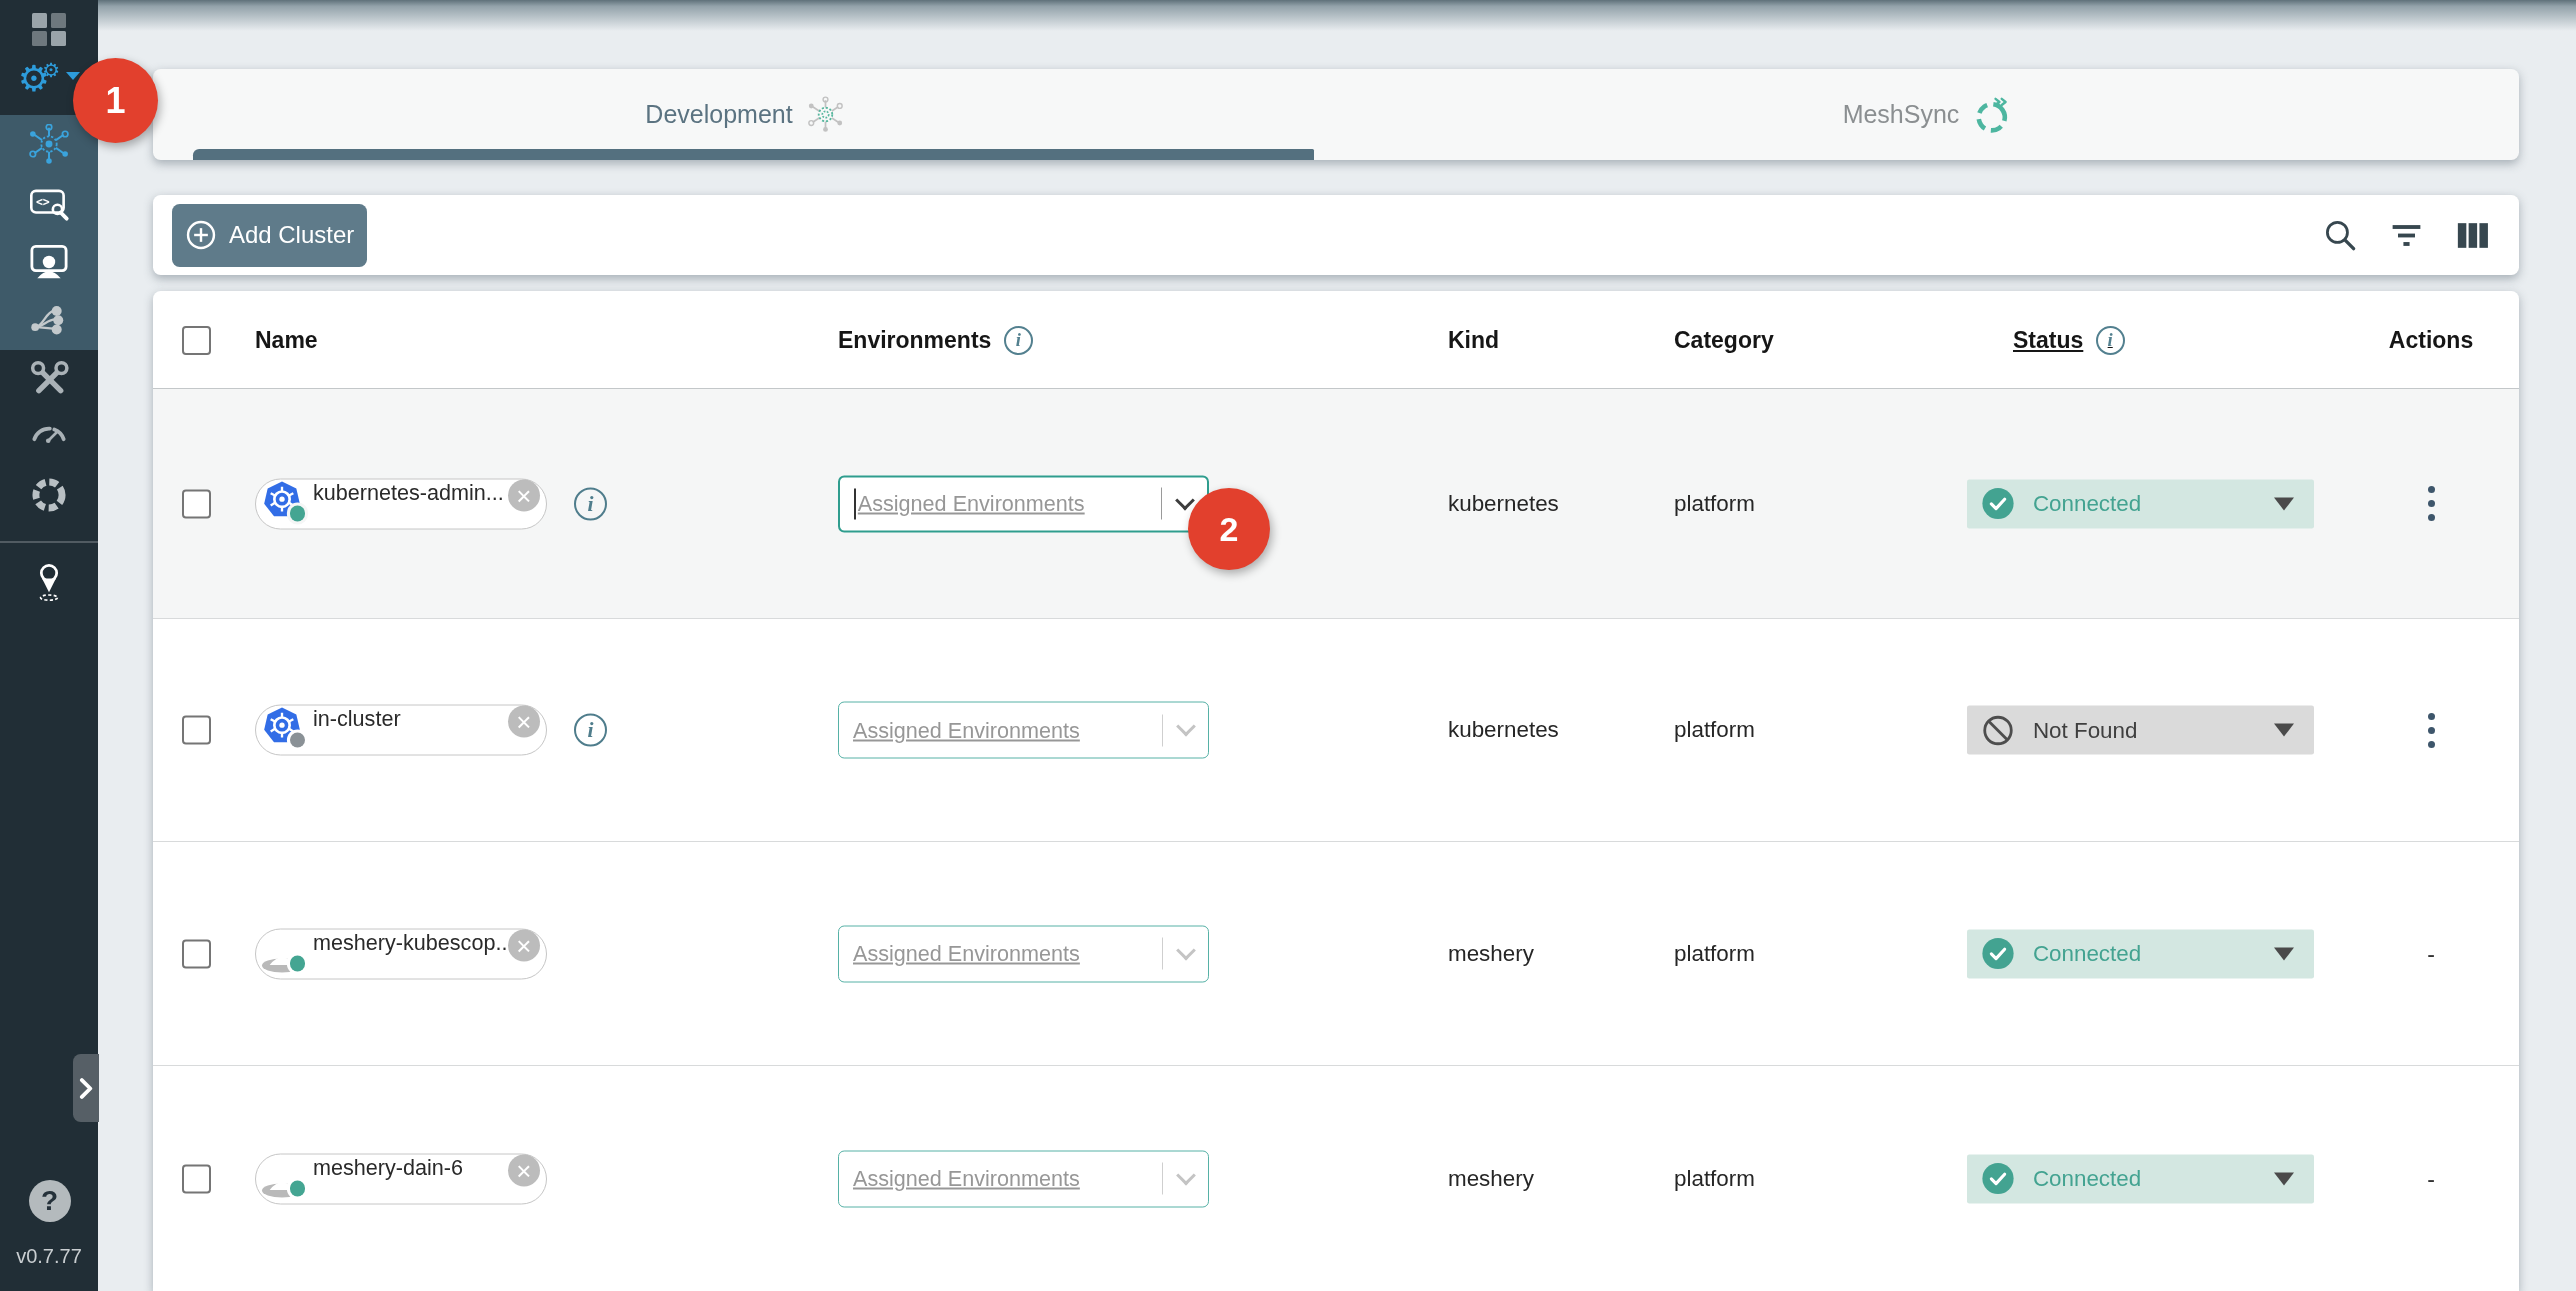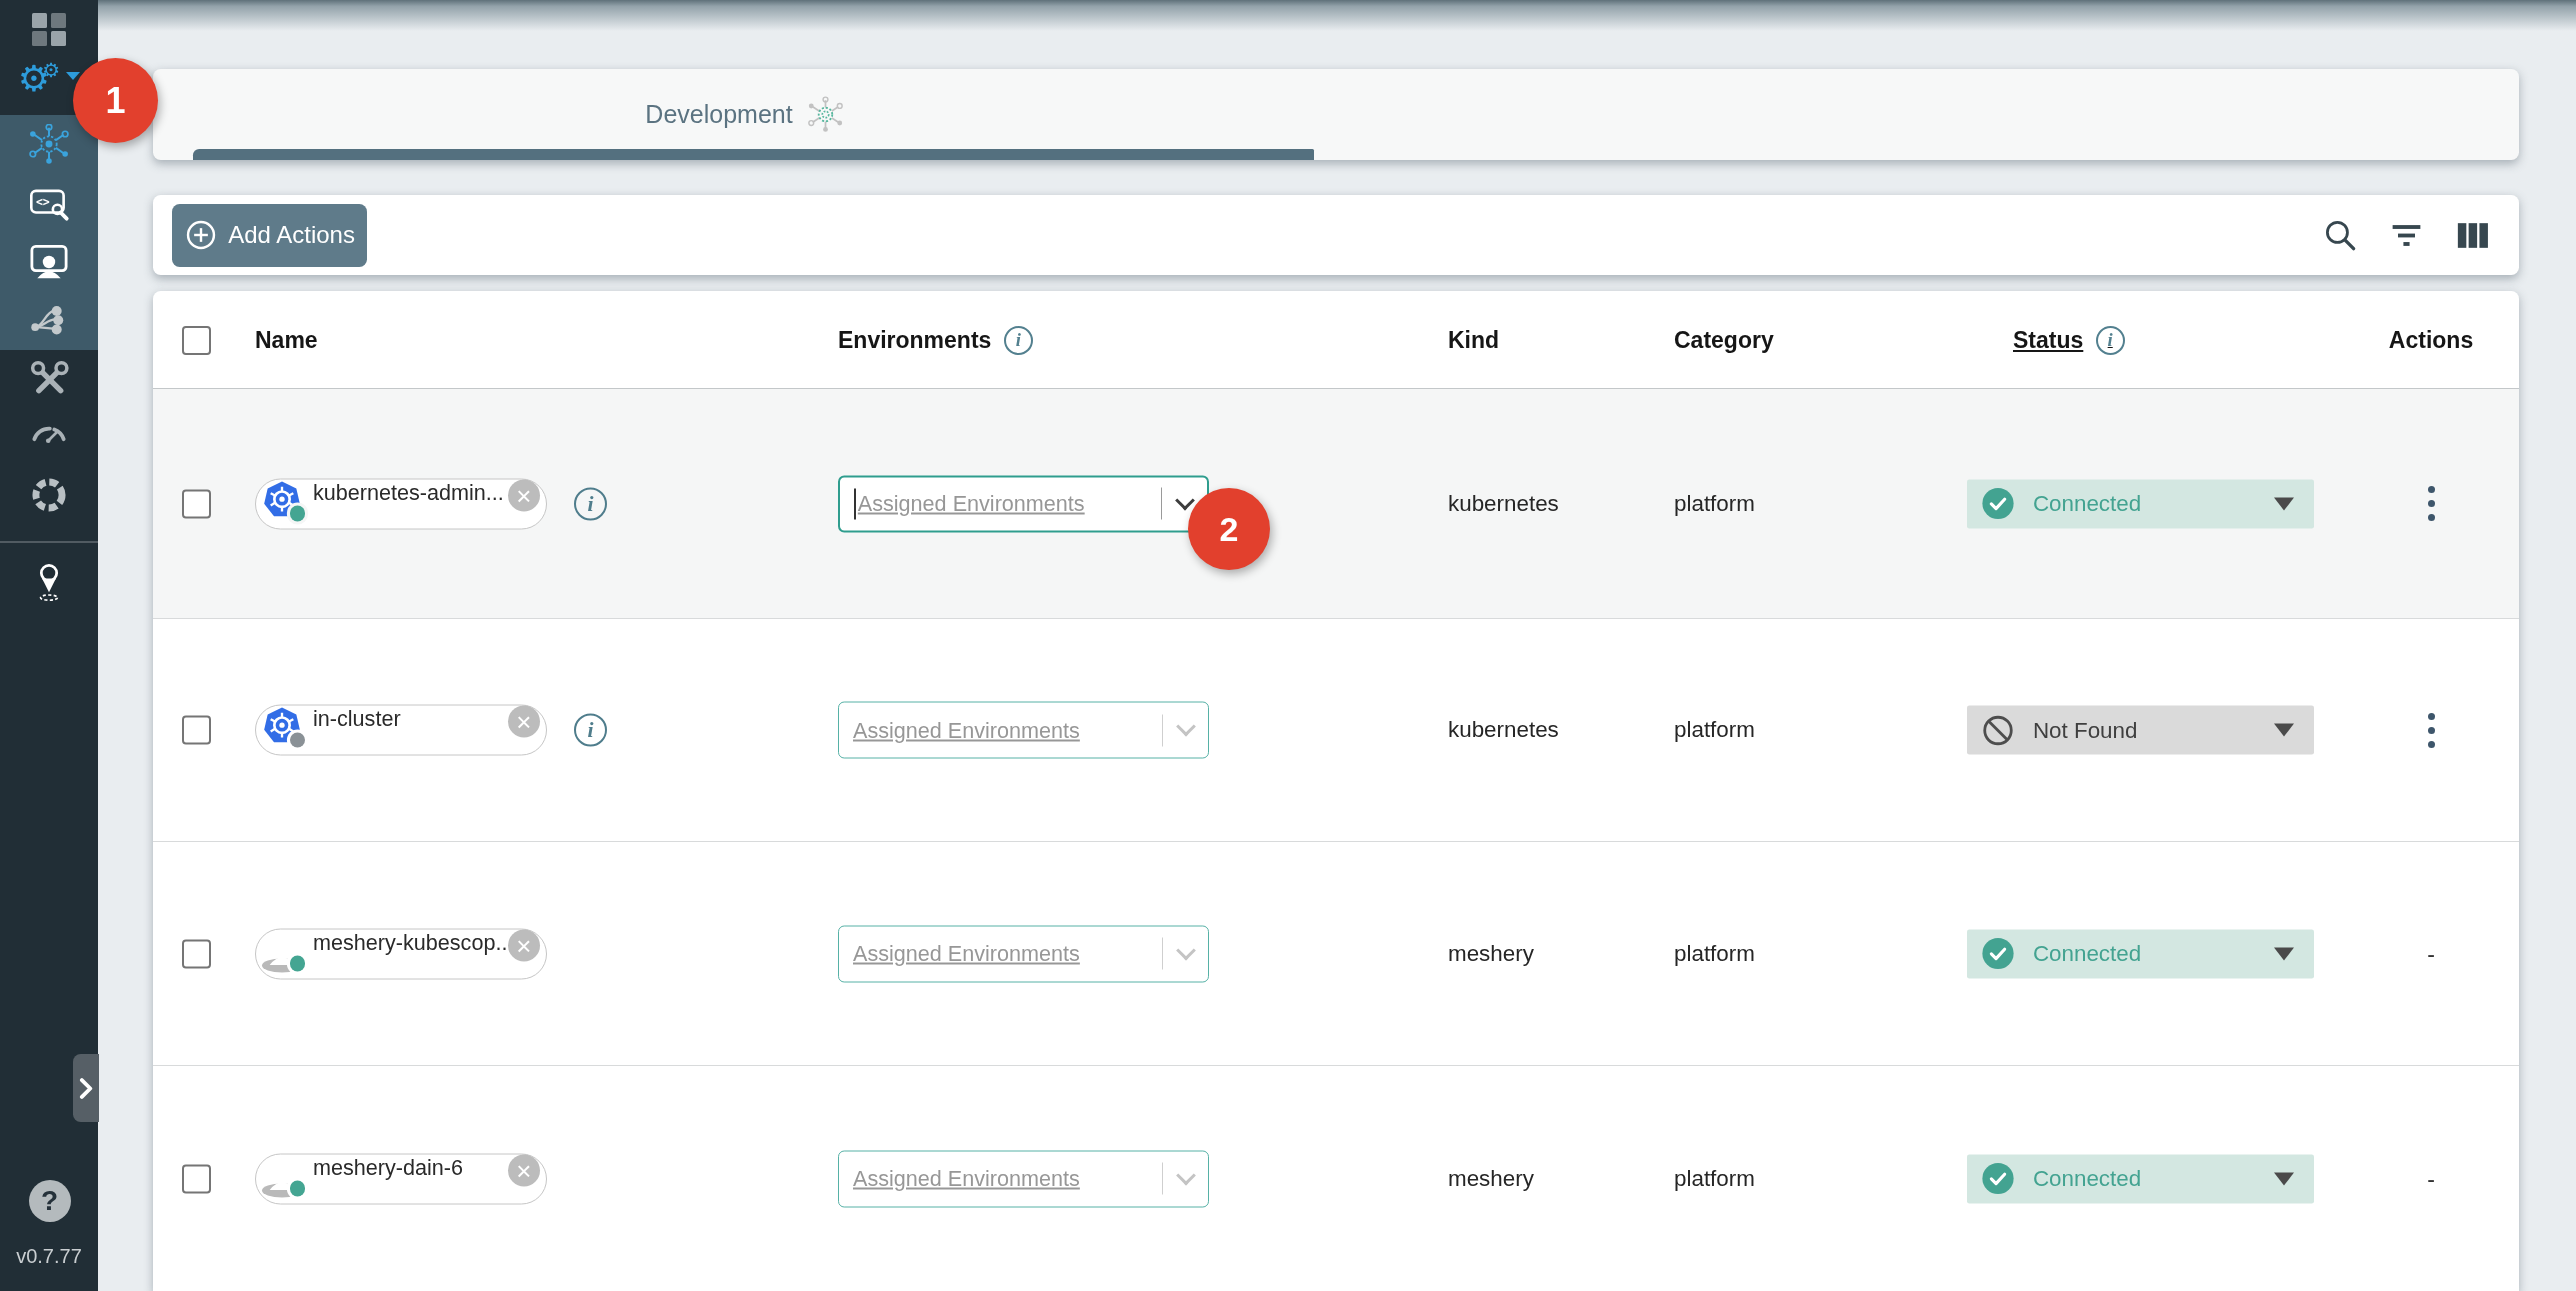--- a/index.html
+++ b/index.html
@@ -250,31 +250,39 @@
         <circle cx="26" cy="5" r="3.4" fill="none" stroke="#c2c2c2" stroke-width="2"></circle>
         <circle cx="26" cy="47" r="3.4" fill="#c2c2c2"></circle>
         <circle cx="6" cy="14" r="3.4" fill="#c2c2c2"></circle>
         <circle cx="46" cy="14" r="3.4" fill="none" stroke="#c2c2c2" stroke-width="2"></circle>
         <circle cx="6" cy="38" r="3.4" fill="none" stroke="#c2c2c2" stroke-width="2"></circle>
         <circle cx="46" cy="38" r="3.4" fill="#c2c2c2"></circle>
         <circle cx="26" cy="26" r="9.5" fill="none" stroke="#58b79e" stroke-width="2.6" stroke-dasharray="3 2.6"></circle>
         <circle cx="26" cy="26" r="4.5" fill="none" stroke="#58b79e" stroke-width="2.4" stroke-dasharray="2.5 2"></circle>
       </svg>
     </div>
+    <div class="tab tab-meshsync">
+      <span>MeshSync</span>
+      <svg width="39" height="40" viewBox="0 0 50 52">
+        <circle cx="24" cy="29" r="17" fill="none" stroke="#4db6a0" stroke-width="6" stroke-dasharray="15 8" transform="rotate(-35 24 29)"></circle>
+        <polyline points="29,5 34,9 29,13" fill="none" stroke="#4db6a0" stroke-width="3.2" stroke-linecap="round" stroke-linejoin="round"></polyline>
+        <polyline points="37,5 42,9 37,13" fill="none" stroke="#4db6a0" stroke-width="3.2" stroke-linecap="round" stroke-linejoin="round"></polyline>
+      </svg>
+    </div>
     <div class="tab-indicator"></div>
   </div>
 
   <div class="card toolbar">
     <div class="add-btn">
       <svg width="32" height="32" viewBox="0 0 42 42">
         <circle cx="21" cy="21" r="17" fill="none" stroke="#fff" stroke-width="3.2"></circle>
         <line x1="21" y1="12" x2="21" y2="30" stroke="#fff" stroke-width="3.2"></line>
         <line x1="12" y1="21" x2="30" y2="21" stroke="#fff" stroke-width="3.2"></line>
       </svg>
-      <span>Add Actions</span>
+      <span>Add Cluster</span>
     </div>
     <div class="tb-icons">
       <span class="tbi">
         <svg width="37" height="37" viewBox="0 0 48 48">
           <circle cx="20" cy="20" r="13" fill="none" stroke="#37474f" stroke-width="3.6"></circle>
           <line x1="30" y1="30" x2="41" y2="41" stroke="#37474f" stroke-width="4.4" stroke-linecap="round"></line>
         </svg>
       </span>
       <span class="tbi">
         <svg width="37" height="37" viewBox="0 0 48 48">

